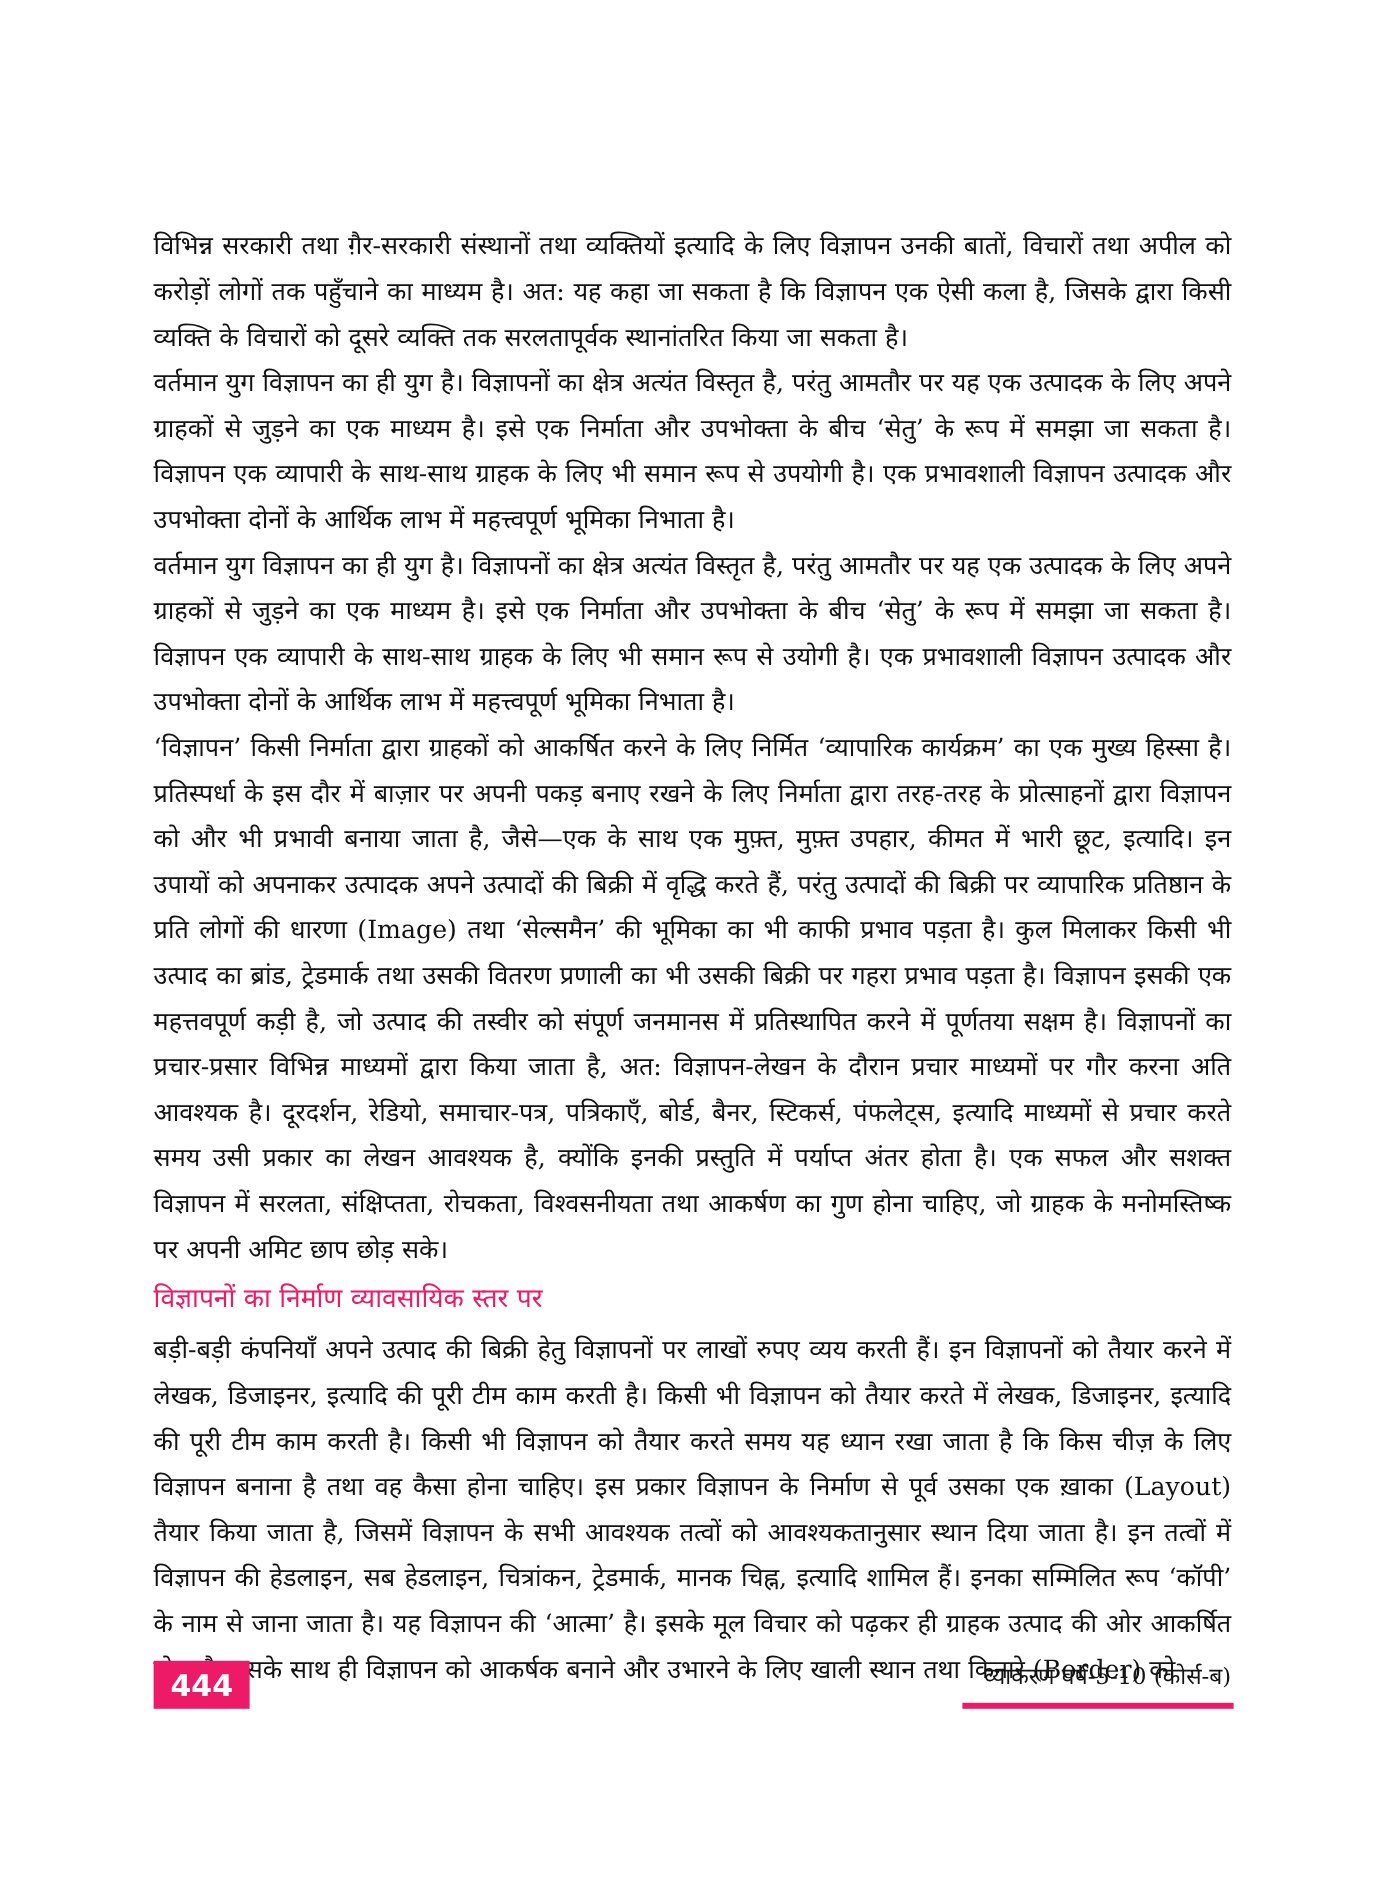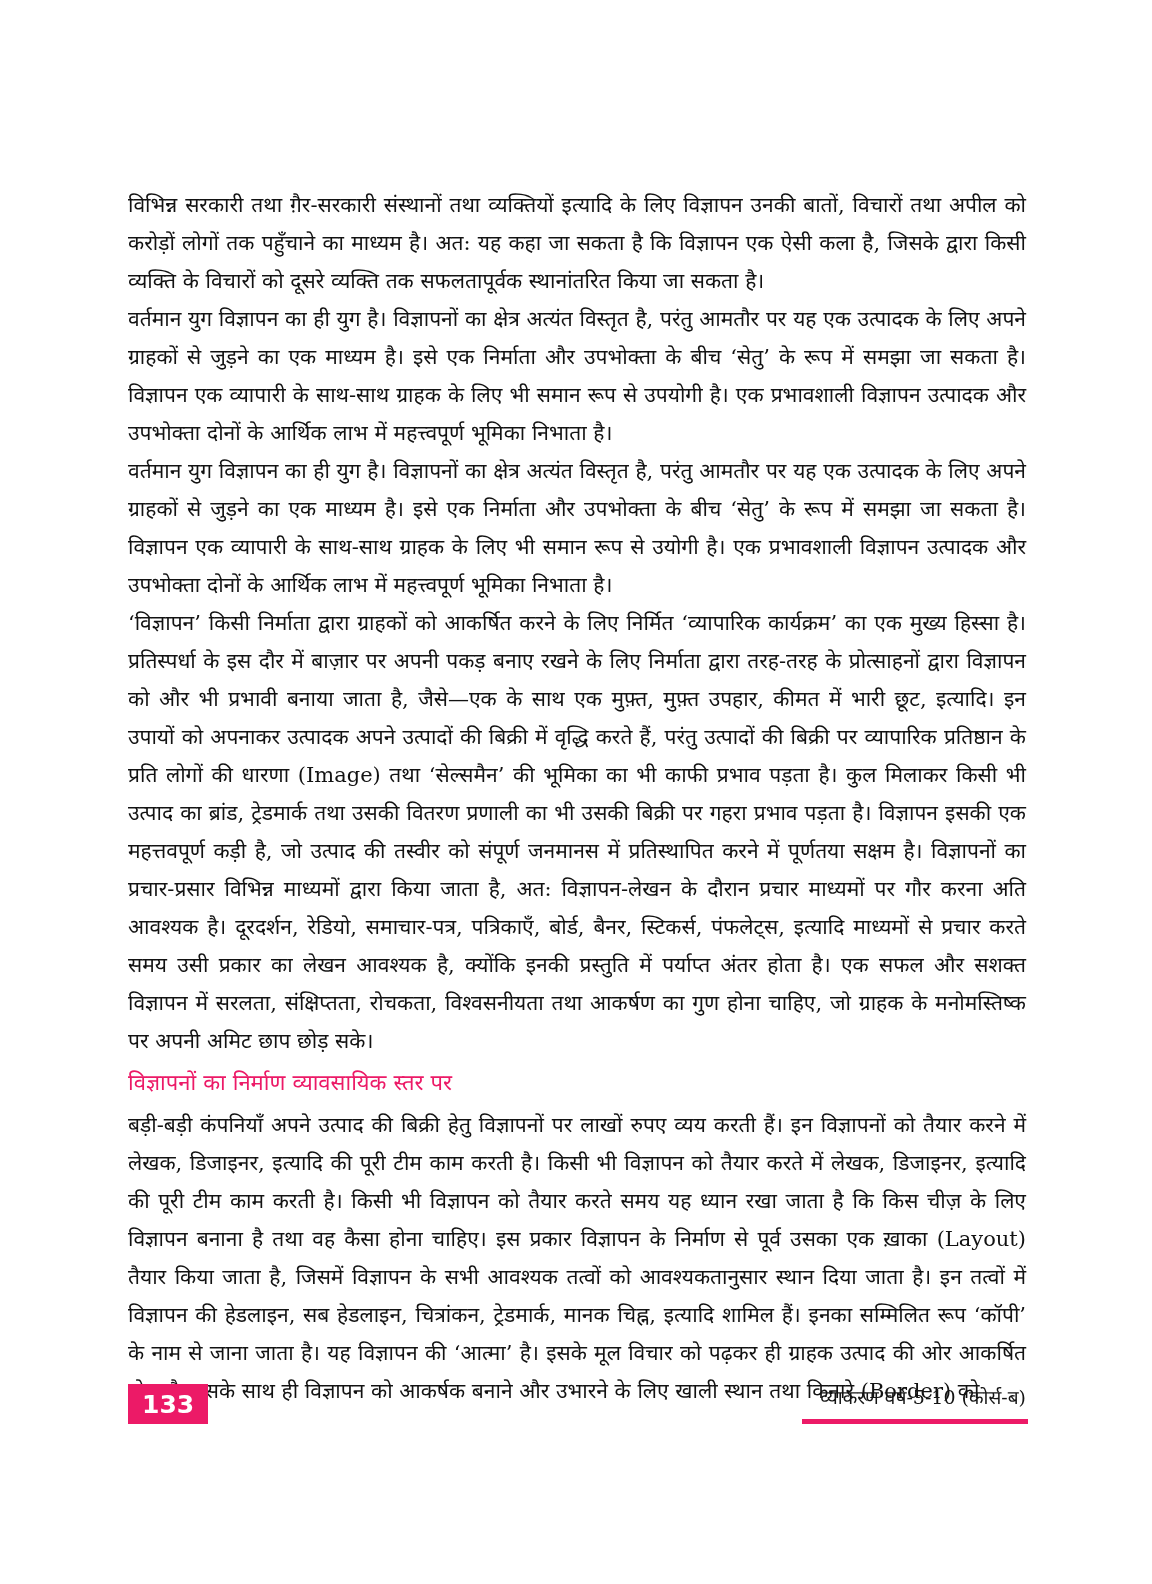--- a/index.html
+++ b/index.html
@@ -65,26 +65,26 @@
     padding: 0 2px 8px 18px;
     border-bottom: 5px solid #ec1a67;
   }
 </style>
 </head>
 <body>
 
 <div class="page">
 
   <main class="content">
-    <p>विभिन्न सरकारी तथा ग़ैर-सरकारी संस्थानों तथा व्यक्तियों इत्यादि के लिए विज्ञापन उनकी बातों, विचारों तथा अपील को करोड़ों लोगों तक पहुँचाने का माध्यम है। अत: यह कहा जा सकता है कि विज्ञापन एक ऐसी कला है, जिसके द्वारा किसी व्यक्ति के विचारों को दूसरे व्यक्ति तक सफलतापूर्वक स्थानांतरित किया जा सकता है।</p>
+    <p>विभिन्न सरकारी तथा ग़ैर-सरकारी संस्थानों तथा व्यक्तियों इत्यादि के लिए विज्ञापन उनकी बातों, विचारों तथा अपील को करोड़ों लोगों तक पहुँचाने का माध्यम है। अत: यह कहा जा सकता है कि विज्ञापन एक ऐसी कला है, जिसके द्वारा किसी व्यक्ति के विचारों को दूसरे व्यक्ति तक सरलतापूर्वक स्थानांतरित किया जा सकता है।</p>
     <p>वर्तमान युग विज्ञापन का ही युग है। विज्ञापनों का क्षेत्र अत्यंत विस्तृत है, परंतु आमतौर पर यह एक उत्पादक के लिए अपने ग्राहकों से जुड़ने का एक माध्यम है। इसे एक निर्माता और उपभोक्ता के बीच ‘सेतु’ के रूप में समझा जा सकता है। विज्ञापन एक व्यापारी के साथ-साथ ग्राहक के लिए भी समान रूप से उपयोगी है। एक प्रभावशाली विज्ञापन उत्पादक और उपभोक्ता दोनों के आर्थिक लाभ में महत्त्वपूर्ण भूमिका निभाता है।</p>
     <p>वर्तमान युग विज्ञापन का ही युग है। विज्ञापनों का क्षेत्र अत्यंत विस्तृत है, परंतु आमतौर पर यह एक उत्पादक के लिए अपने ग्राहकों से जुड़ने का एक माध्यम है। इसे एक निर्माता और उपभोक्ता के बीच ‘सेतु’ के रूप में समझा जा सकता है। विज्ञापन एक व्यापारी के साथ-साथ ग्राहक के लिए भी समान रूप से उयोगी है। एक प्रभावशाली विज्ञापन उत्पादक और उपभोक्ता दोनों के आर्थिक लाभ में महत्त्वपूर्ण भूमिका निभाता है।</p>
     <p>‘विज्ञापन’ किसी निर्माता द्वारा ग्राहकों को आकर्षित करने के लिए निर्मित ‘व्यापारिक कार्यक्रम’ का एक मुख्य हिस्सा है। प्रतिस्पर्धा के इस दौर में बाज़ार पर अपनी पकड़ बनाए रखने के लिए निर्माता द्वारा तरह-तरह के प्रोत्साहनों द्वारा विज्ञापन को और भी प्रभावी बनाया जाता है, जैसे—एक के साथ एक मुफ़्त, मुफ़्त उपहार, कीमत में भारी छूट, इत्यादि। इन उपायों को अपनाकर उत्पादक अपने उत्पादों की बिक्री में वृद्धि करते हैं, परंतु उत्पादों की बिक्री पर व्यापारिक प्रतिष्ठान के प्रति लोगों की धारणा (Image) तथा ‘सेल्समैन’ की भूमिका का भी काफी प्रभाव पड़ता है। कुल मिलाकर किसी भी उत्पाद का ब्रांड, ट्रेडमार्क तथा उसकी वितरण प्रणाली का भी उसकी बिक्री पर गहरा प्रभाव पड़ता है। विज्ञापन इसकी एक महत्तवपूर्ण कड़ी है, जो उत्पाद की तस्वीर को संपूर्ण जनमानस में प्रतिस्थापित करने में पूर्णतया सक्षम है। विज्ञापनों का प्रचार-प्रसार विभिन्न माध्यमों द्वारा किया जाता है, अत: विज्ञापन-लेखन के दौरान प्रचार माध्यमों पर गौर करना अति आवश्यक है। दूरदर्शन, रेडियो, समाचार-पत्र, पत्रिकाएँ, बोर्ड, बैनर, स्टिकर्स, पंफलेट्स, इत्यादि माध्यमों से प्रचार करते समय उसी प्रकार का लेखन आवश्यक है, क्योंकि इनकी प्रस्तुति में पर्याप्त अंतर होता है। एक सफल और सशक्त विज्ञापन में सरलता, संक्षिप्तता, रोचकता, विश्वसनीयता तथा आकर्षण का गुण होना चाहिए, जो ग्राहक के मनोमस्तिष्क पर अपनी अमिट छाप छोड़ सके।</p>
     <h2 class="section-heading">विज्ञापनों का निर्माण व्यावसायिक स्तर पर</h2>
     <p>बड़ी-बड़ी कंपनियाँ अपने उत्पाद की बिक्री हेतु विज्ञापनों पर लाखों रुपए व्यय करती हैं। इन विज्ञापनों को तैयार करने में लेखक, डिजाइनर, इत्यादि की पूरी टीम काम करती है। किसी भी विज्ञापन को तैयार करते में लेखक, डिजाइनर, इत्यादि की पूरी टीम काम करती है। किसी भी विज्ञापन को तैयार करते समय यह ध्यान रखा जाता है कि किस चीज़ के लिए विज्ञापन बनाना है तथा वह कैसा होना चाहिए। इस प्रकार विज्ञापन के निर्माण से पूर्व उसका एक ख़ाका (Layout) तैयार किया जाता है, जिसमें विज्ञापन के सभी आवश्यक तत्वों को आवश्यकतानुसार स्थान दिया जाता है। इन तत्वों में विज्ञापन की हेडलाइन, सब हेडलाइन, चित्रांकन, ट्रेडमार्क, मानक चिह्न, इत्यादि शामिल हैं। इनका सम्मिलित रूप ‘कॉपी’ के नाम से जाना जाता है। यह विज्ञापन की ‘आत्मा’ है। इसके मूल विचार को पढ़कर ही ग्राहक उत्पाद की ओर आकर्षित होता है। इसके साथ ही विज्ञापन को आकर्षक बनाने और उभारने के लिए खाली स्थान तथा किनारे (Border) को</p>
   </main>
 
   <footer class="footer">
-    <div class="page-number-box">133</div>
+    <div class="page-number-box">444</div>
     <div class="book-title">व्याकरण वर्ष-5-10 (कोर्स-ब)</div>
   </footer>
 
 </div>
 
 </body></html>

